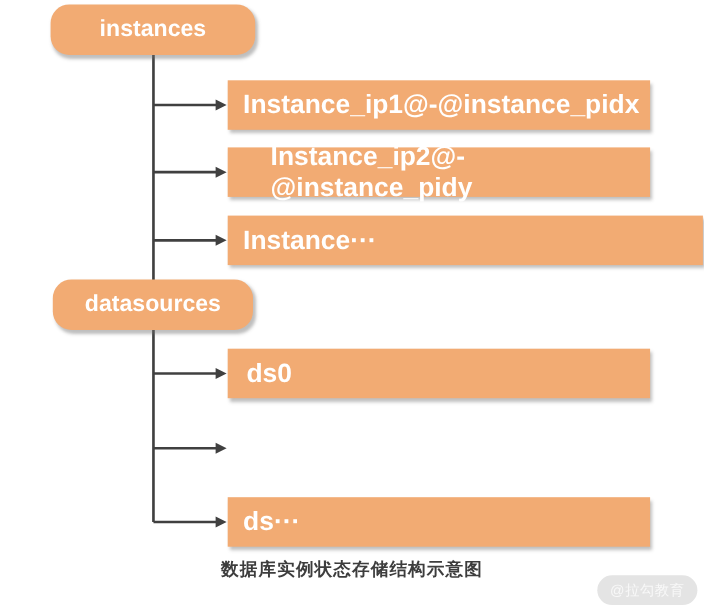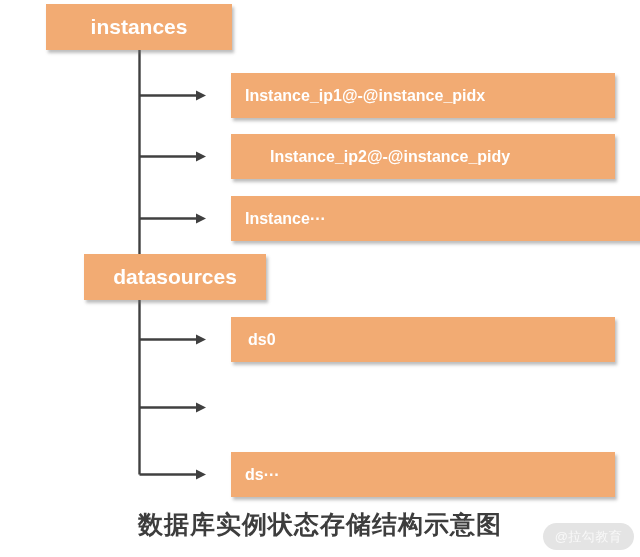--- a/index.html
+++ b/index.html
@@ -28,36 +28,36 @@
     color: #ffffff;
     font-weight: 700;
     box-sizing: border-box;
     display: flex;
     align-items: center;
     box-shadow: 2px 3px 3px rgba(110,110,110,0.45);
   }
   .node.parent {
     justify-content: center;
     font-size: 21px;
+    border-radius: 17px;
   }
   .node.child {
     justify-content: flex-start;
     padding-left: 14px;
-    font-size: 16px;
-    margin-left: 24px;
+    font-size: 24px;
   }
   .caption {
     position: absolute;
     z-index: 2;
     left: 0;
     top: 508px;
     width: 640px;
     text-align: center;
     color: #3d3d3d;
-    font-size: 25px;
+    font-size: 16px;
     font-weight: 600;
     letter-spacing: 1px;
   }
   .watermark {
     position: absolute;
     z-index: 3;
     left: 543px;
     top: 523px;
     width: 91px;
     height: 27px;
@@ -96,21 +96,21 @@
   </svg>
 
   <div class="node parent" style="left:46px; top:4px; width:186px; height:46px;">instances</div>
 
   <div class="node child" style="left:207px; top:73px; width:384px; height:45px;">Instance_ip1@-@instance_pidx</div>
 
   <div class="node child" style="left:207px; top:134px; width:384px; height:45px;padding-left:39px;">Instance_ip2@-@instance_pidy</div>
 
   <div class="node child" style="left:207px; top:196px; width:432px; height:45px;">Instance···</div>
 
-  <div class="node parent" style="left:48px; top:254px; width:182px; height:46px;margin-left:36px;">datasources</div>
+  <div class="node parent" style="left:48px; top:254px; width:182px; height:46px;">datasources</div>
 
   <div class="node child" style="left:207px; top:317px; width:384px; height:45px;padding-left:17px;">ds0</div>
 
 
   <div class="node child" style="left:207px; top:452px; width:384px; height:45px;">ds···</div>
 
   <div class="caption">数据库实例状态存储结构示意图</div>
 
   <div class="watermark">@拉勾教育</div>
 

